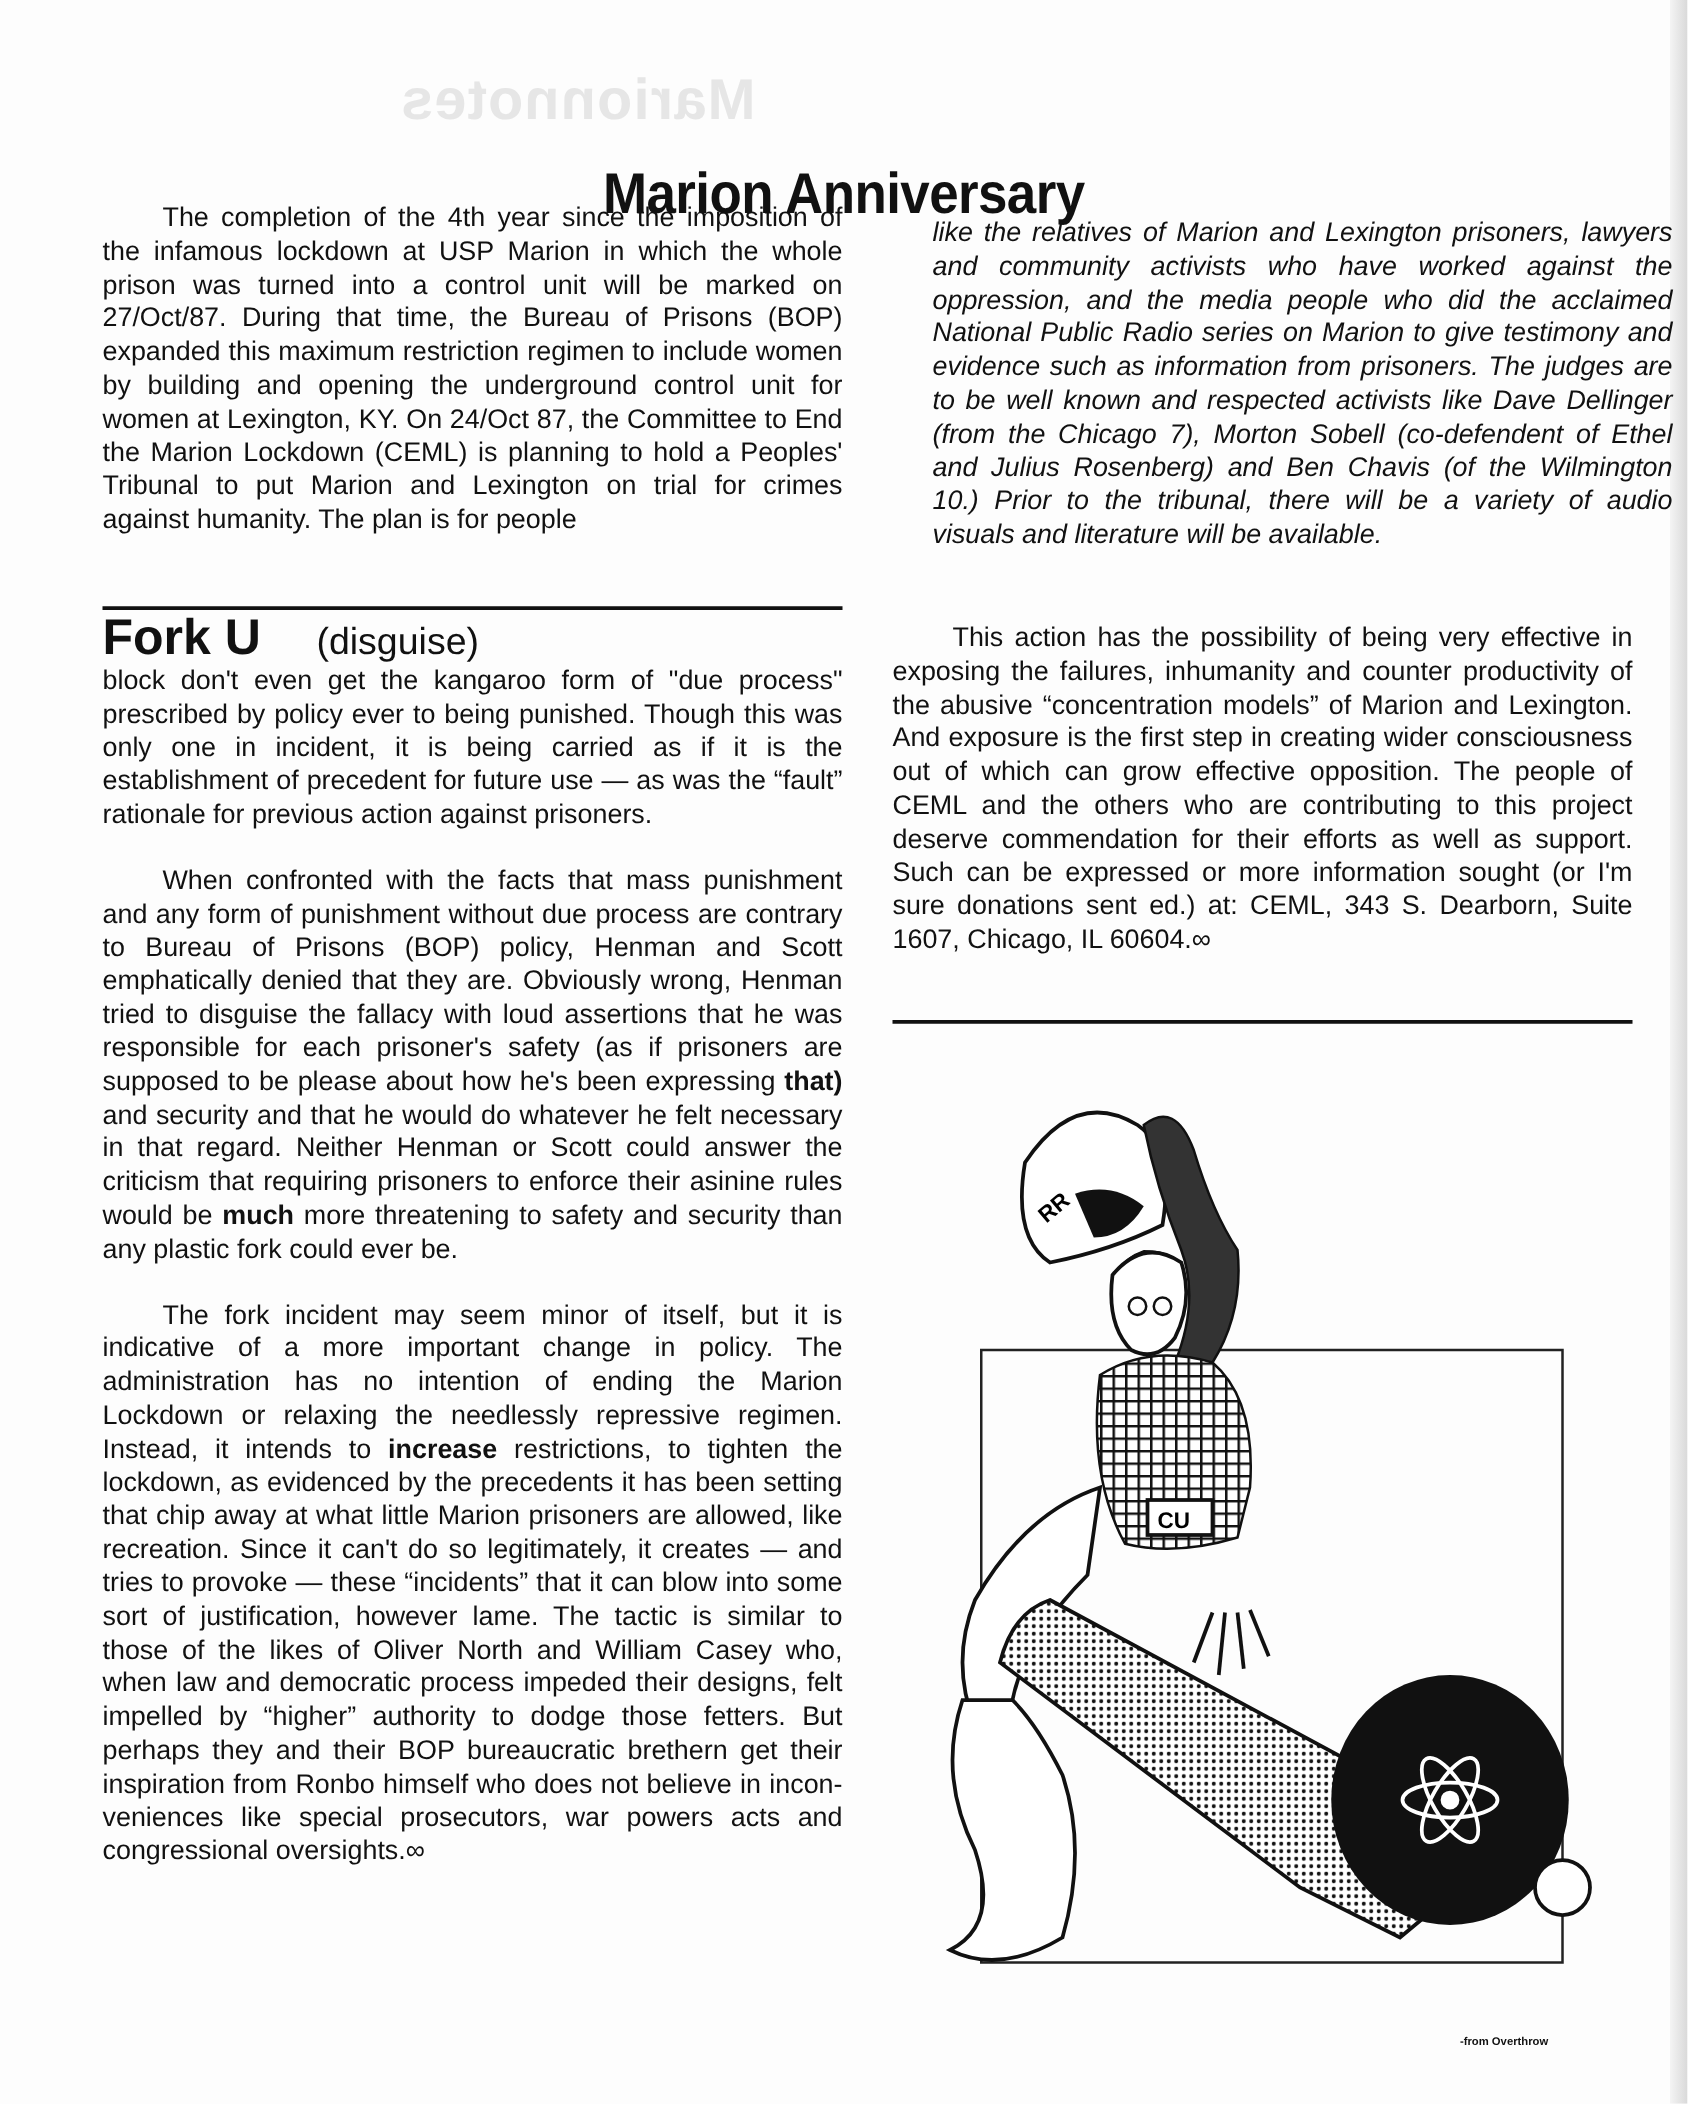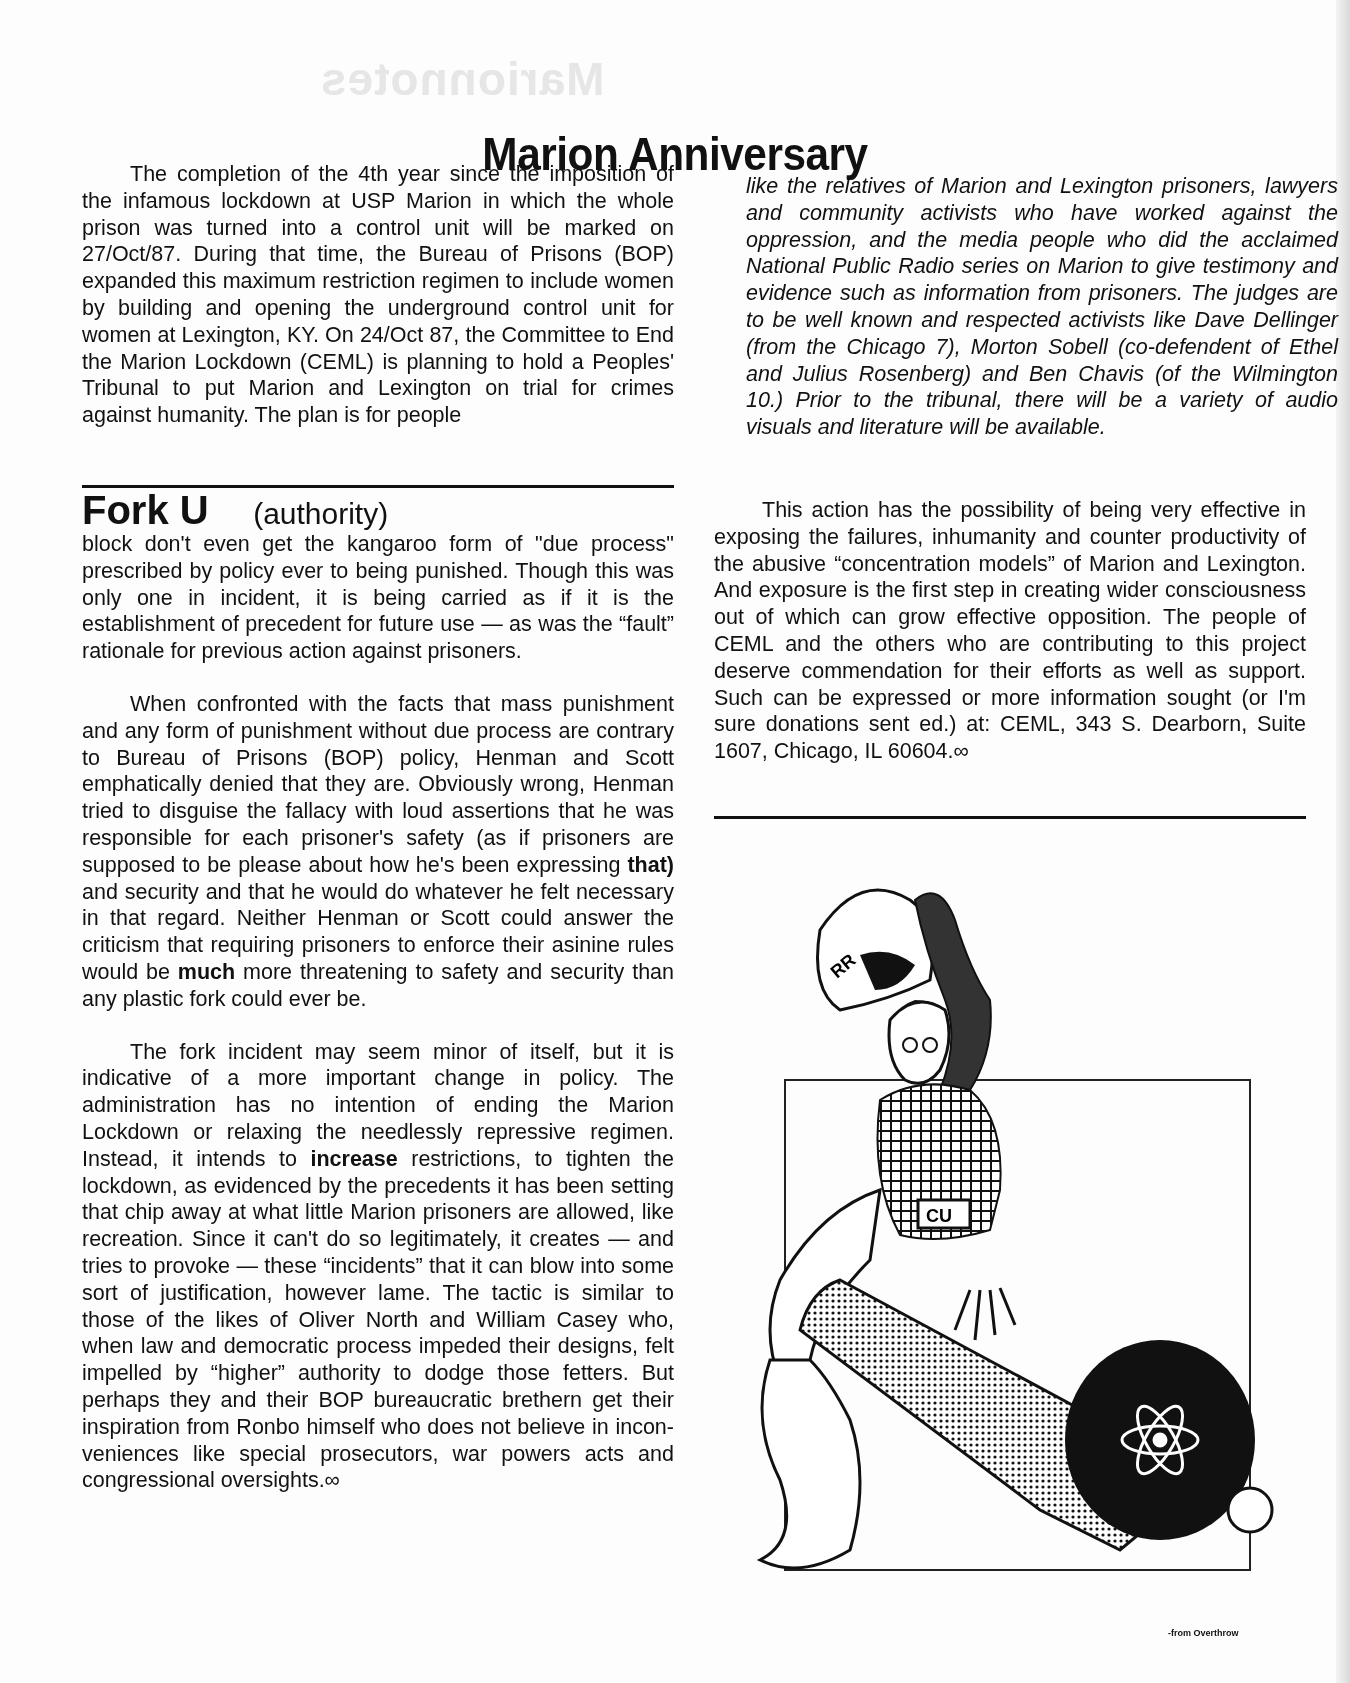--- a/index.html
+++ b/index.html
@@ -41,21 +41,21 @@
 <h1 class="headline">Marion Anniversary</h1>
 
 <div class="col col-left-top">
   <p>The completion of the 4th year since the imposition of the infamous lockdown at USP Marion in which the whole prison was turned into a control unit will be marked on 27/Oct/87. During that time, the Bureau of Prisons (BOP) expanded this maximum restriction regimen to include women by building and opening the underground control unit for women at Lexington, KY. On 24/Oct 87, the Committee to End the Marion Lockdown (CEML) is planning to hold a Peoples' Tribunal to put Marion and Lexington on trial for crimes against humanity. The plan is for people</p>
 </div>
 
 <div class="rule rule-left"></div>
 
 <div class="fork-head">
   <span class="fork-title">Fork U</span>
-  <span class="fork-cont">(authority)</span>
+  <span class="fork-cont">(disguise)</span>
 </div>
 
 <div class="col col-left-body">
   <p class="noindent">block don't even get the kangaroo form of "due process" prescribed by policy ever to being punished. Though this was only one  in incident, it is being carried as if it is the establishment of precedent for future use — as was the “fault” rationale for previous action against prisoners.</p>
   <div class="gap"></div>
   <p><span>When confronted with the facts that mass pun­ishment and any form of punishment without due pro­cess are contrary to Bureau of Prisons (BOP) policy, Henman and Scott emphatically denied that they are. Obviously wrong, Henman tried to disguise the fallacy with loud assertions that he was responsible for each prisoner's safety (as if prisoners are supposed to be please about how he's been expressing </span><b>that)</b><span> and secu­rity and that he would do whatever he felt necessary in that regard. Neither Henman or Scott could answer the criticism that requiring prisoners to enforce their asin­ine rules would be </span><b>much</b><span> more threatening to safety and security than any plastic fork could ever be.</span></p>
   <div class="gap"></div>
   <p><span>The fork incident may seem minor of itself, but it is indicative of a more important change in policy. The administration has no intention of ending the Marion Lockdown or relaxing the needlessly repressive regimen. Instead, it intends to </span><b>increase</b><span> restrictions, to tighten the lockdown, as evidenced by the pre­cedents it has been setting that chip away at what little Marion prisoners are allowed, like recreation. Since it can't do so legitimately, it creates — and tries to provoke — these “incidents” that it can blow into some sort of justification, however lame. The tactic is similar to those of the likes of Oliver North and William Casey who, when law and democratic process impeded their designs, felt impelled by “higher” authority to dodge those fetters. But perhaps they and their BOP bureaucratic brethern get their inspiration from Ronbo himself who does not believe in incon­veniences like special prosecutors, war powers acts and congressional oversights.∞</span></p>
 </div>
 

